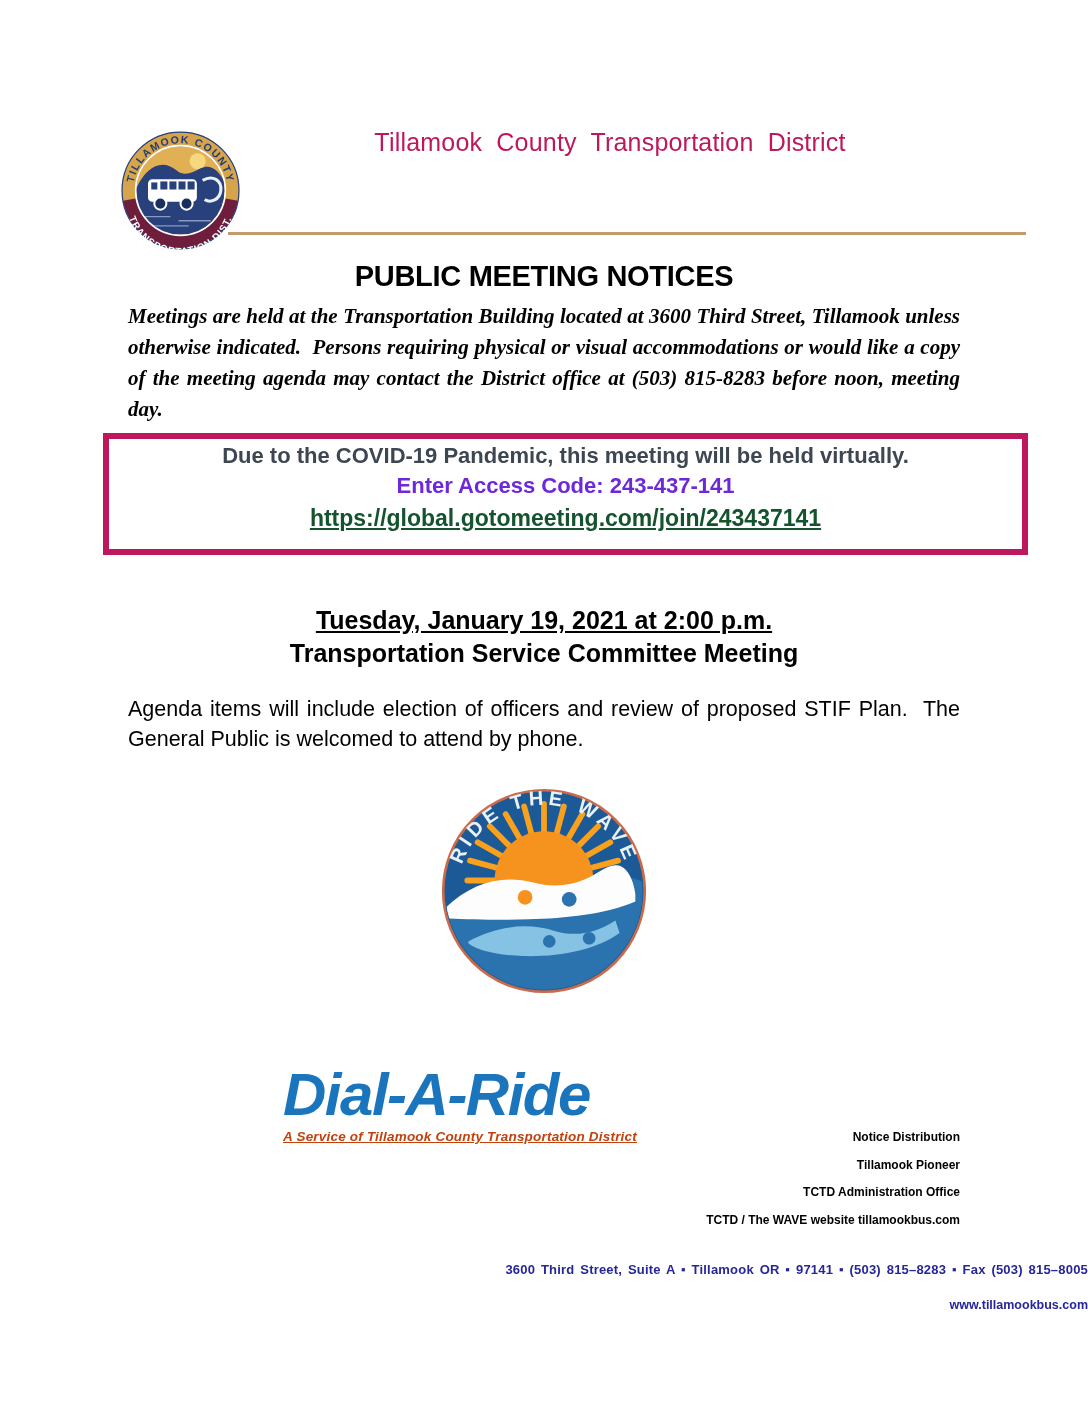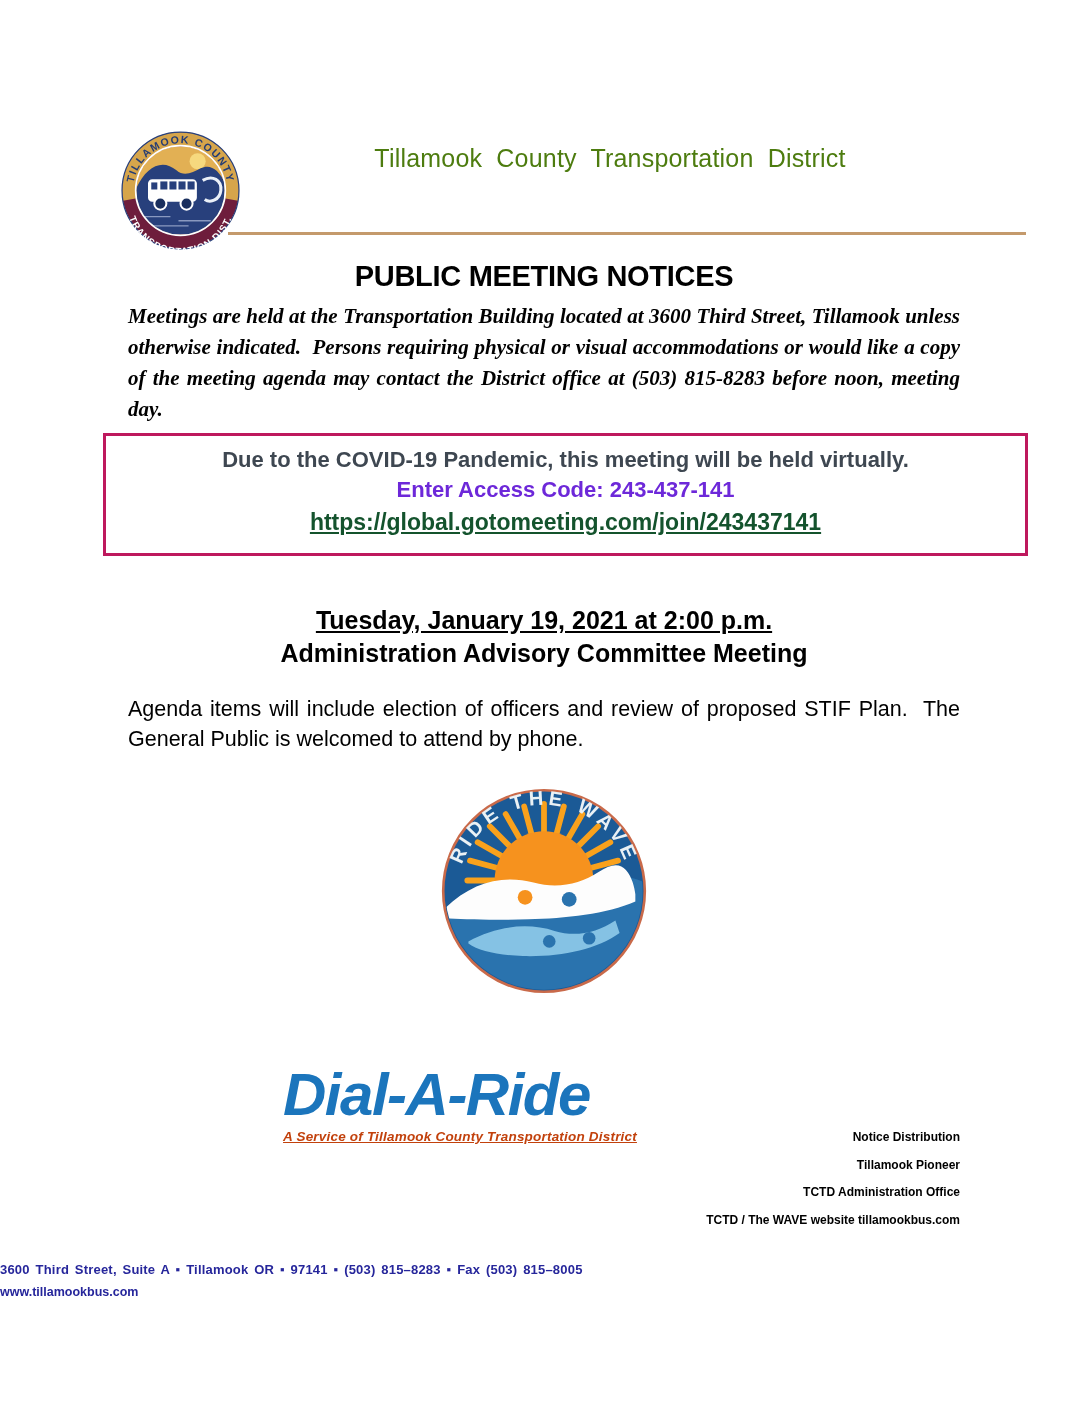--- a/index.html
+++ b/index.html
@@ -5,41 +5,41 @@
   html,body{margin:0;padding:0;}
   body{
     width:1088px;height:1408px;background:#ffffff;position:relative;
     font-family:"Liberation Sans", sans-serif;color:#000;
   }
   .abs{position:absolute;}
 
   
   .tctd-logo{left:118px;top:128px;width:125px;height:125px;}
   .header-title{
-    left:160px;top:144px;width:900px;text-align:center;
-    font-size:25px;color:#4d7c0f;word-spacing:7px;letter-spacing:.2px;
+    left:160px;top:128px;width:900px;text-align:center;
+    font-size:25px;color:#be185d;word-spacing:7px;letter-spacing:.2px;
   }
   .gold-rule{left:228px;top:232px;width:798px;height:3px;background:#C49A6C;}
 
   
   .pm-heading{
     left:128px;top:260px;width:832px;text-align:center;
     font-size:29px;font-weight:700;letter-spacing:-.3px;
   }
   .intro{
     left:128px;top:301px;width:832px;
     font-family:"Liberation Serif", serif;font-style:italic;font-weight:700;
     font-size:21px;line-height:31px;text-align:justify;
   }
 
   
   .covid-box{
     left:103px;top:433px;width:925px;box-sizing:border-box;
-    border:3px solid #be185d;background:#fff;
-    padding:9px 18px 15px 18px;text-align:center;
+    border:6px solid #be185d;background:#fff;
+    padding:2px 18px 15px 18px;text-align:center;
   }
   .covid-box .bx{font-size:22px;font-weight:700;color:#3E4751;line-height:30px;}
   .covid-box .phone{color:#1B76BC;}
   .covid-box .code{color:#6d28d9;}
   .covid-box .link{
     font-size:23px;font-weight:700;color:#14532d;text-decoration:underline;line-height:32px;
     display:inline-block;margin-top:1px;
   }
 
   
@@ -64,23 +64,23 @@
   .dial-tag{
     font-size:13.5px;font-weight:700;font-style:italic;color:#c2410c;
     margin-top:3px;letter-spacing:.2px;text-decoration:underline;
   }
 
   
   .dist{right:128px;top:1124px;text-align:right;font-size:12px;font-weight:700;line-height:27.5px;}
   .dist .dist-head{}
 
   
-  .footer{left:0;top:1262px;width:1088px;text-align:left;color:#26269B;}
+  .footer{left:0;top:1262px;width:1088px;text-align:right;color:#26269B;}
   .footer .addr{font-size:13px;font-weight:700;letter-spacing:.2px;word-spacing:2px;}
-  .footer .site{font-size:12.5px;font-weight:700;margin-top:8px;}
+  .footer .site{font-size:12.5px;font-weight:700;margin-top:21px;}
 </style>
 </head>
 <body>
 
 <svg class="abs tctd-logo" viewBox="0 0 124 124">
   <defs>
     <clipPath id="tctd-inner-clip">
         <circle cx="62" cy="62" r="44"></circle>
       </clipPath>
     <path id="tctd-top-arc" d="M 15.7,70.2 A 47,47 0 1 1 108.3,70.2" fill="none"></path>
@@ -123,21 +123,21 @@
 <div class="abs intro">Meetings are held at the Transportation Building located at 3600 Third Street, Tillamook unless otherwise indicated.&nbsp; Persons requiring physical or visual accommodations or would like a copy of the meeting agenda may contact the District office at (503) 815-8283 before noon, meeting day.</div>
 
 <div class="abs covid-box">
   <div class="bx">Due to the COVID-19 Pandemic, this meeting will be held virtually.</div>
   <div class="bx code">Enter Access Code: 243-437-141</div>
   <div><a class="link" href="#">https://global.gotomeeting.com/join/243437141</a></div>
 </div>
 
 <div class="abs meet-block">
   <div class="meet-date">Tuesday, January 19, 2021 at 2:00 p.m.</div>
-  <div class="meet-name">Administration Advisory Committee Meeting</div>
+  <div class="meet-name">Transportation Service Committee Meeting</div>
 </div>
 <div class="abs agenda">Agenda items will include election of officers and review of proposed STIF Plan.&nbsp; The General Public is welcomed to attend by phone.</div>
 
 <svg class="abs wave-logo" viewBox="0 0 200 200">
   <defs>
     <clipPath id="wave-clip">
         <circle cx="100" cy="100" r="94"></circle>
       </clipPath>
     <path id="wave-arc" d="M 22,125.3 A 82,82 0 1 1 178,125.3" fill="none"></path>
   </defs>

